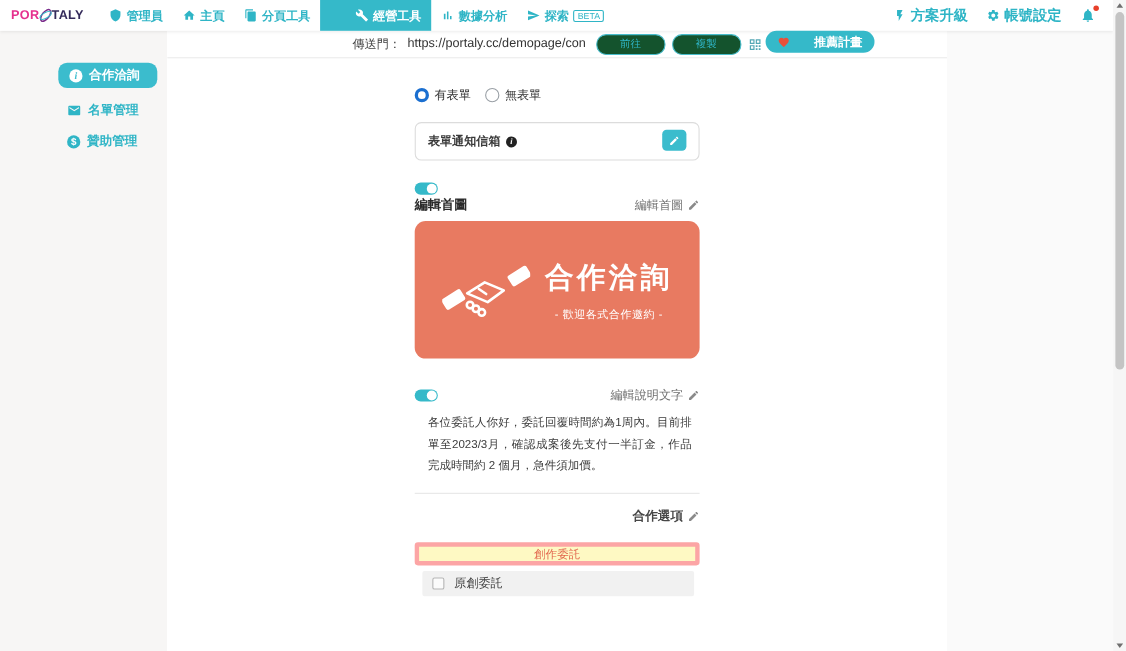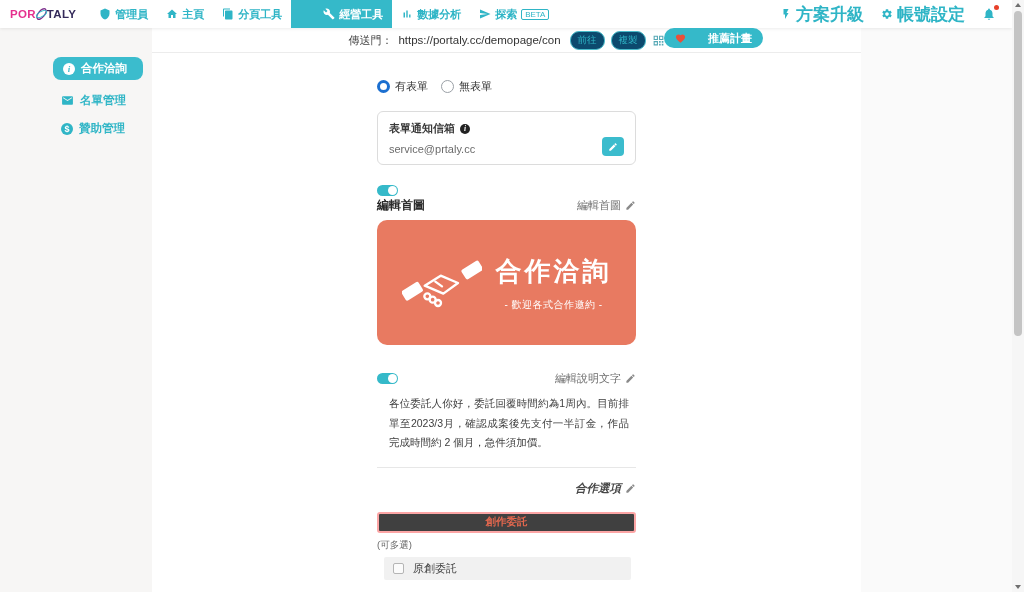--- a/index.html
+++ b/index.html
@@ -19,21 +19,21 @@
               padding:0 9px; cursor:pointer; white-space:nowrap; }
   .nav-item svg { width:12px; height:12px; fill:currentColor; flex:none; }
   .nav-item.active { background:#35b9c9; color:#fff;padding-left:32px; }
   .beta-badge { font-size:8px; font-weight:normal; border:1px solid #2fb5c6; border-radius:2px;
                 padding:0 3px; line-height:10px; height:11px; }
   .topbar-right { margin-left:auto; display:flex; align-items:center; gap:17px; padding-right:16px; }
   .promo-btn { background:#35b9c9; color:#fff; border:none; border-radius:12px; height:20px; padding:0 11px;
                font-size:11px; font-weight:bold; display:flex; align-items:center; gap:22px; cursor:pointer;
                font-family:inherit;margin-top:48px; }
   .promo-btn svg { width:11px; height:11px; fill:#e8503a; }
-  .top-link { display:flex; align-items:center; gap:4px; color:#2fb5c6; font-size:17px; font-weight:bold; cursor:pointer; }
+  .top-link { display:flex; align-items:center; gap:4px; color:#2fb5c6; font-size:13px; font-weight:bold; cursor:pointer; }
   .top-link svg { width:12px; height:12px; fill:currentColor; }
   .bell-wrap { position:relative; cursor:pointer; display:flex; }
   .bell-wrap svg { width:14px; height:14px; fill:#2fb5c6; }
   .bell-dot { position:absolute; top:-2px; right:-3px; width:5px; height:5px; border-radius:50%; background:#e8402a; }
 
   
   .sidebar { position:absolute; top:28px; left:0; width:152px; height:564px; background:#f7f6f5; }
   .side-item { display:flex; align-items:center; gap:6px; color:#2fb5c6; font-weight:bold; font-size:11.5px;
                cursor:pointer; white-space:nowrap; }
   .side-item.active { margin:29px 0 0 53px; width:90px; background:#3bbccd; color:#fff;
@@ -47,22 +47,22 @@
   .side-item svg { width:13px; height:13px; fill:currentColor; flex:none; }
 
   
   .main { position:absolute; top:28px; left:152px; width:709px; height:564px; background:#fff; overflow:hidden; }
   .right-gutter { position:absolute; top:28px; left:861px; width:151px; height:564px; background:#fafafa; }
 
   .portal-bar { height:25px; border-bottom:1px solid #ececec; display:flex; align-items:center;
                 justify-content:center; gap:6px; }
   .portal-label { font-size:11px; color:#444; }
   .portal-url { font-size:11.5px; color:#333; margin-right:3px; }
-  .pill-btn { border:1px solid #49bdcb; color:#2fb5c6; background:#0c4a6e; border-radius:9px; font-size:9.5px;
-              padding:2px 7px; cursor:pointer; font-family:inherit; white-space:nowrap; }
+  .pill-btn { border:1px solid #49bdcb; color:#2fb5c6; background:#14532d; border-radius:9px; font-size:9.5px;
+              padding:2px 21px; cursor:pointer; font-family:inherit; white-space:nowrap; }
   .qr-btn { display:flex; align-items:center; cursor:pointer; }
   .qr-btn svg { width:13px; height:13px; fill:#55a8b5; }
 
   .tabs-wrap { width:563px; margin:10px auto 0; border-bottom:1px solid #e9e9e9; display:flex; gap:8px; }
   .tab { font-size:12px; color:#4e575f; padding:6px 9px 7px; cursor:pointer; }
   .tab.active { color:#3d5160; font-weight:bold; border-bottom:2px solid #35b9c9; margin-bottom:-1px; }
 
   .content { width:259px; margin:20px auto 0; }
 
   .radio-row { display:flex; align-items:center; gap:13px; font-size:11px; color:#333;margin-top:26px; }
@@ -95,25 +95,25 @@
   .banner-title { font-size:26px; font-weight:bold; letter-spacing:3px; white-space:nowrap; }
   .banner-sub { margin-top:9px; font-size:10px; letter-spacing:.5px; text-align:center; white-space:nowrap; }
 
   .toggle-row { margin-top:26px; display:flex; justify-content:space-between; align-items:center; }
 
   .desc { margin-top:8px; margin-left:12px; width:240px; font-size:10.5px; line-height:19.5px; color:#3c3c3c;
           text-align:justify; }
 
   .divider { margin-top:14px; border:none; border-top:1px solid #e7e7e7; }
 
-  .options-edit-row { margin-top:13px; display:flex; justify-content:flex-end;font-style:italic; }
+  .options-edit-row { margin-top:13px; display:flex; justify-content:flex-end; }
   .options-edit-row .edit-link { color:#474747; font-weight:bold; font-size:11.5px; }
 
-  .category-btn { margin-top:16px; width:100%; height:21px; background:#404040; border:2px solid #fca5a5;
-                  border-radius:3px; color:#e2674e; font-size:10.5px; cursor:pointer; font-family:inherit;font-weight:bold; }
+  .category-btn { margin-top:16px; width:100%; height:21px; background:#fef9c3; border:4px solid #fca5a5;
+                  border-radius:3px; color:#e2674e; font-size:10.5px; cursor:pointer; font-family:inherit; }
   .hint { margin-top:6px; font-size:9.5px; color:#666; }
   .option-bar { margin-top:5px; margin-left:7px; width:247px; height:23px; background:#f1f1f1; border-radius:2px;
                 display:flex; align-items:center; gap:9px; padding-left:9px; font-size:11px; color:#3f3f3f;
                 cursor:pointer; }
   .checkbox { width:11px; height:11px; border:1px solid #b5b5b5; border-radius:2px; background:#fbfbfb; flex:none; }
 
   
   .scrollbar { position:absolute; top:0; right:0; width:12px; height:592px; background:#f6f6f6; z-index:20; }
   .sb-btn { position:absolute; left:0; width:12px; height:10px; display:flex; align-items:center;
             justify-content:center; cursor:pointer; }
@@ -253,21 +253,20 @@
           <span class="radio-off"></span>
           <span>無表單</span>
         </span>
       </div>
 
       <div class="email-card">
         <div class="email-title">
           <span>表單通知信箱</span>
           <span class="info-dot">i</span>
         </div>
-        <div class="email-value">service@prtaly.cc</div>
         <button class="edit-btn">
           <svg viewBox="0 0 24 24">
               <path d="M3 17.25V21h3.75L17.81 9.94l-3.75-3.75L3 17.25zM20.71 7.04c.39-.39.39-1.02 0-1.41l-2.34-2.34c-.39-.39-1.02-.39-1.41 0l-1.83 1.83 3.75 3.75 1.83-1.83z"></path>
             </svg>
         </button>
       </div>
 
       <div class="toggle toggle-solo"></div>
 
       <div class="label-row">
@@ -318,21 +317,20 @@
         <span class="edit-link">
           <span>合作選項</span>
           <svg viewBox="0 0 24 24">
               <path d="M3 17.25V21h3.75L17.81 9.94l-3.75-3.75L3 17.25zM20.71 7.04c.39-.39.39-1.02 0-1.41l-2.34-2.34c-.39-.39-1.02-.39-1.41 0l-1.83 1.83 3.75 3.75 1.83-1.83z"></path>
             </svg>
         </span>
       </div>
 
       <button class="category-btn">創作委託</button>
 
-      <div class="hint">(可多選)</div>
 
       <div class="option-bar">
         <span class="checkbox"></span>
         <span>原創委託</span>
       </div>
 
       
 
     </div>
   </main>

